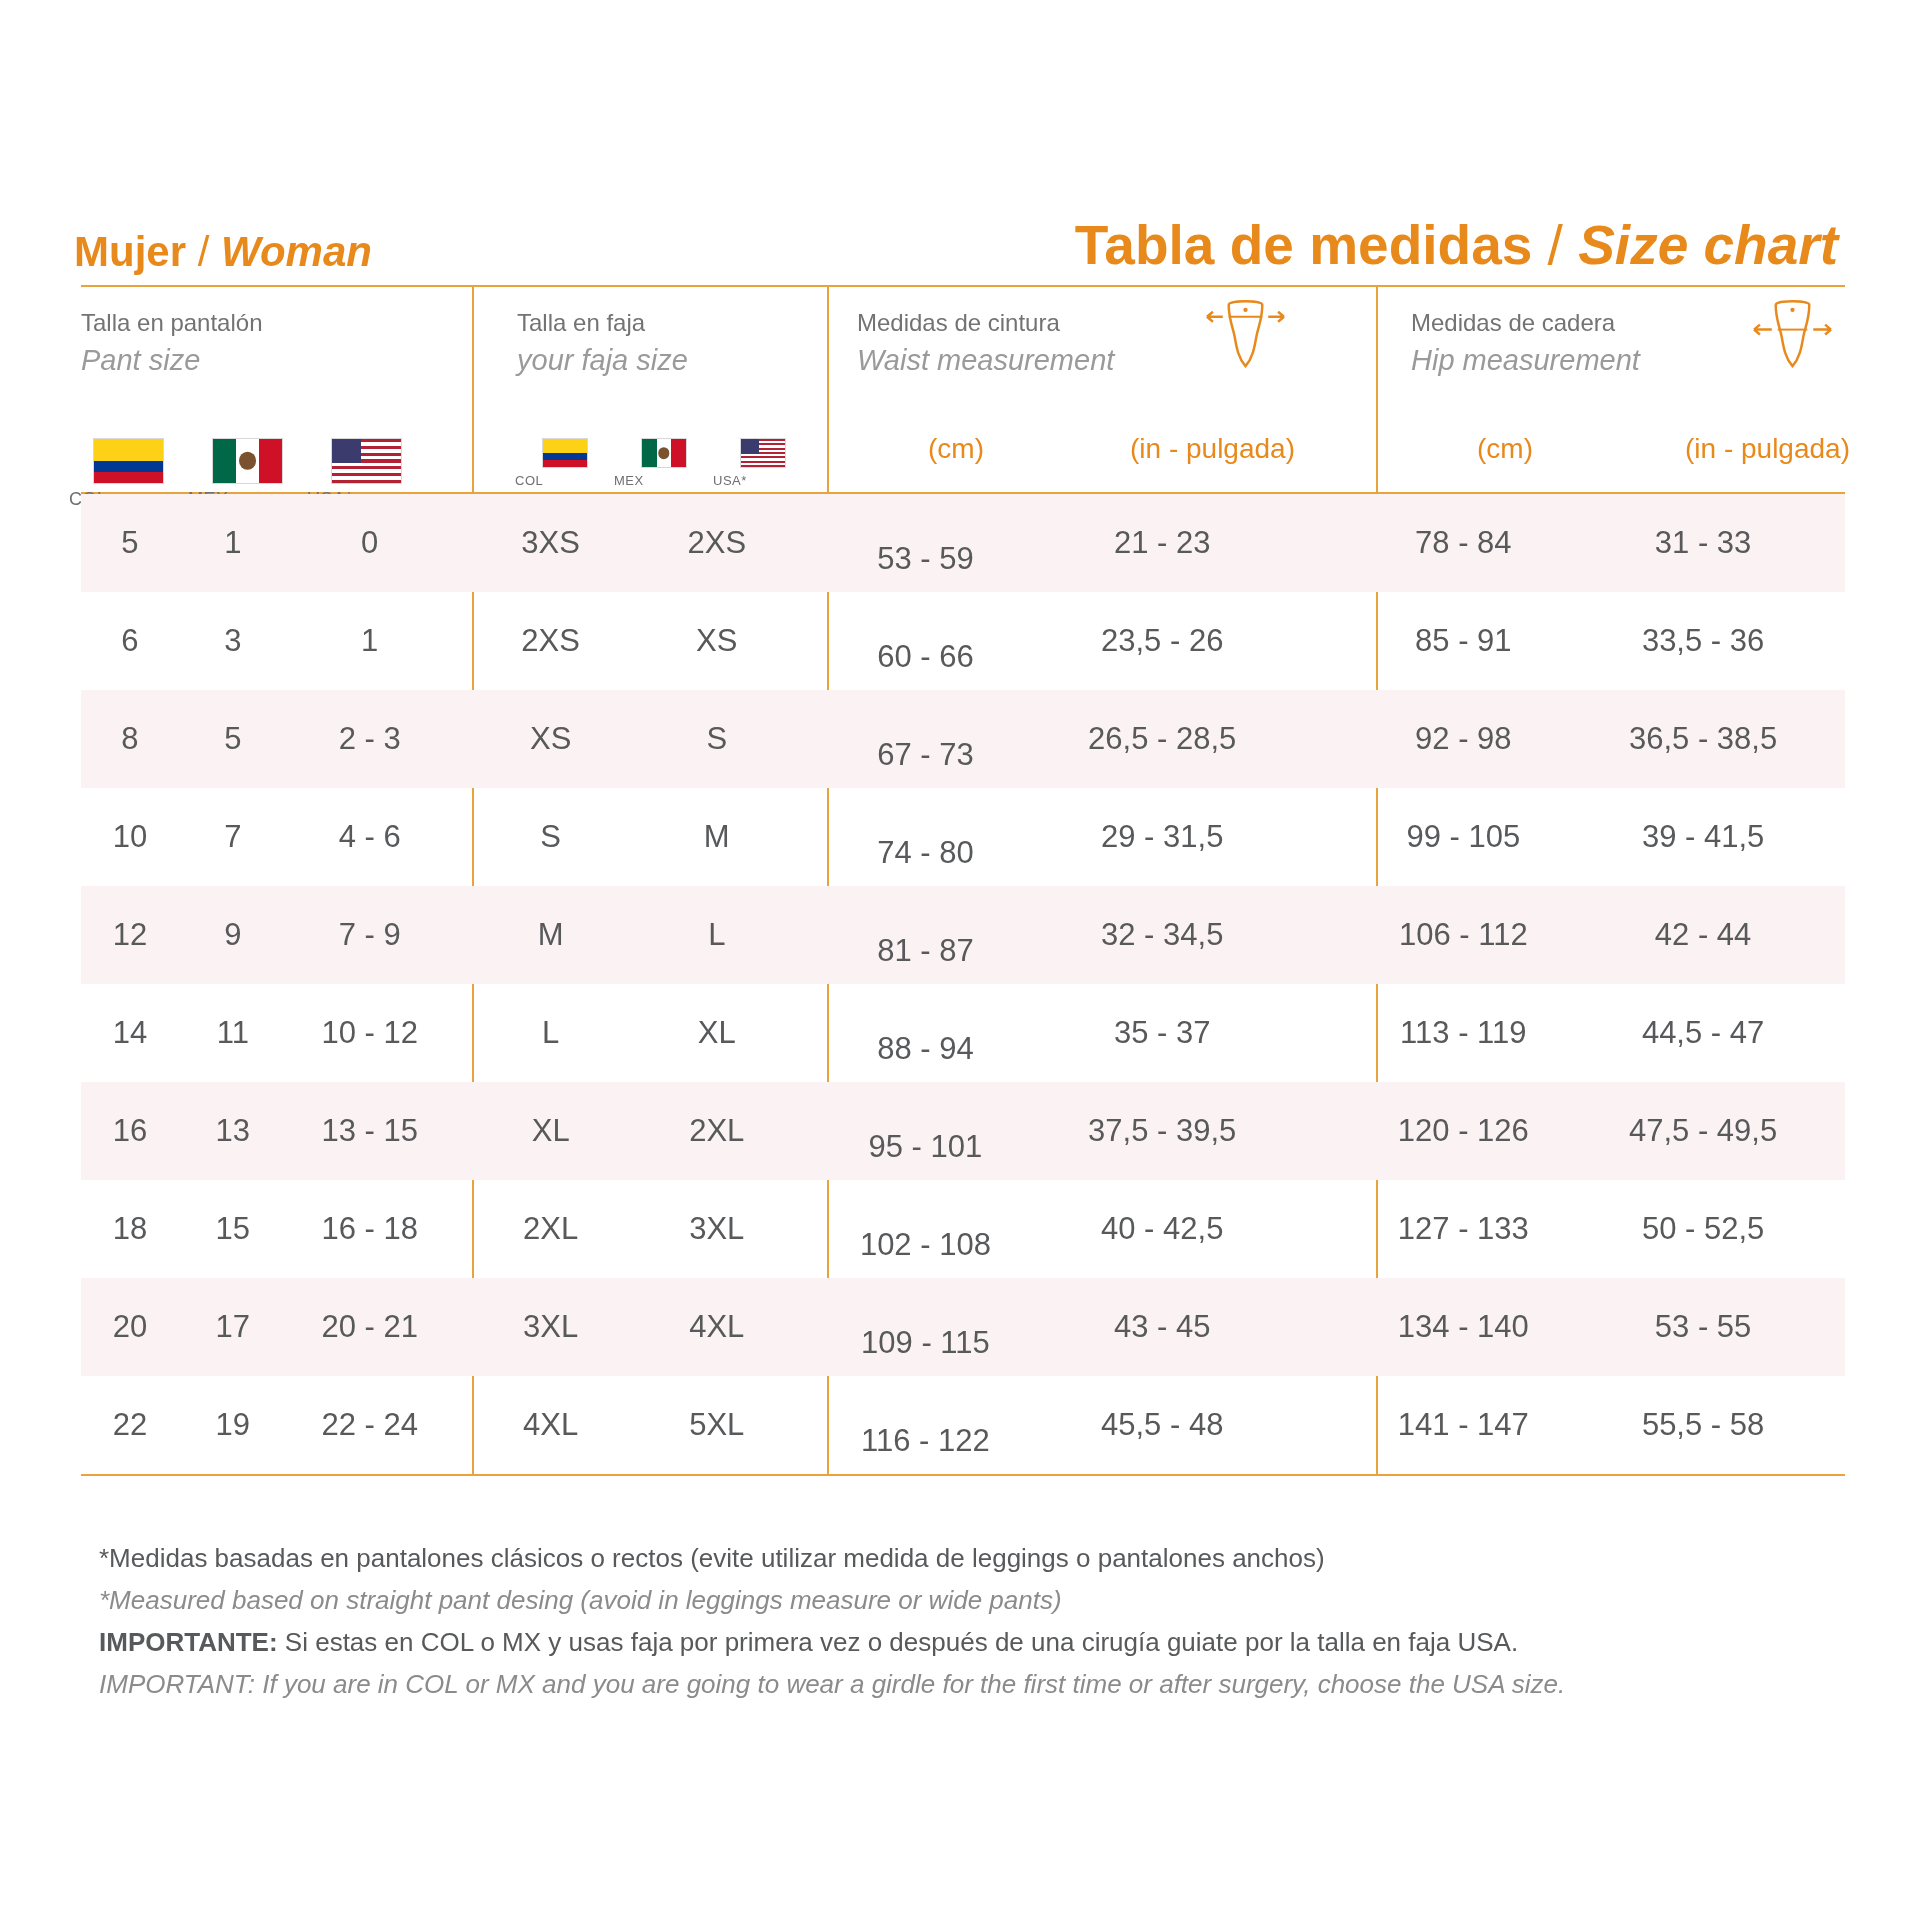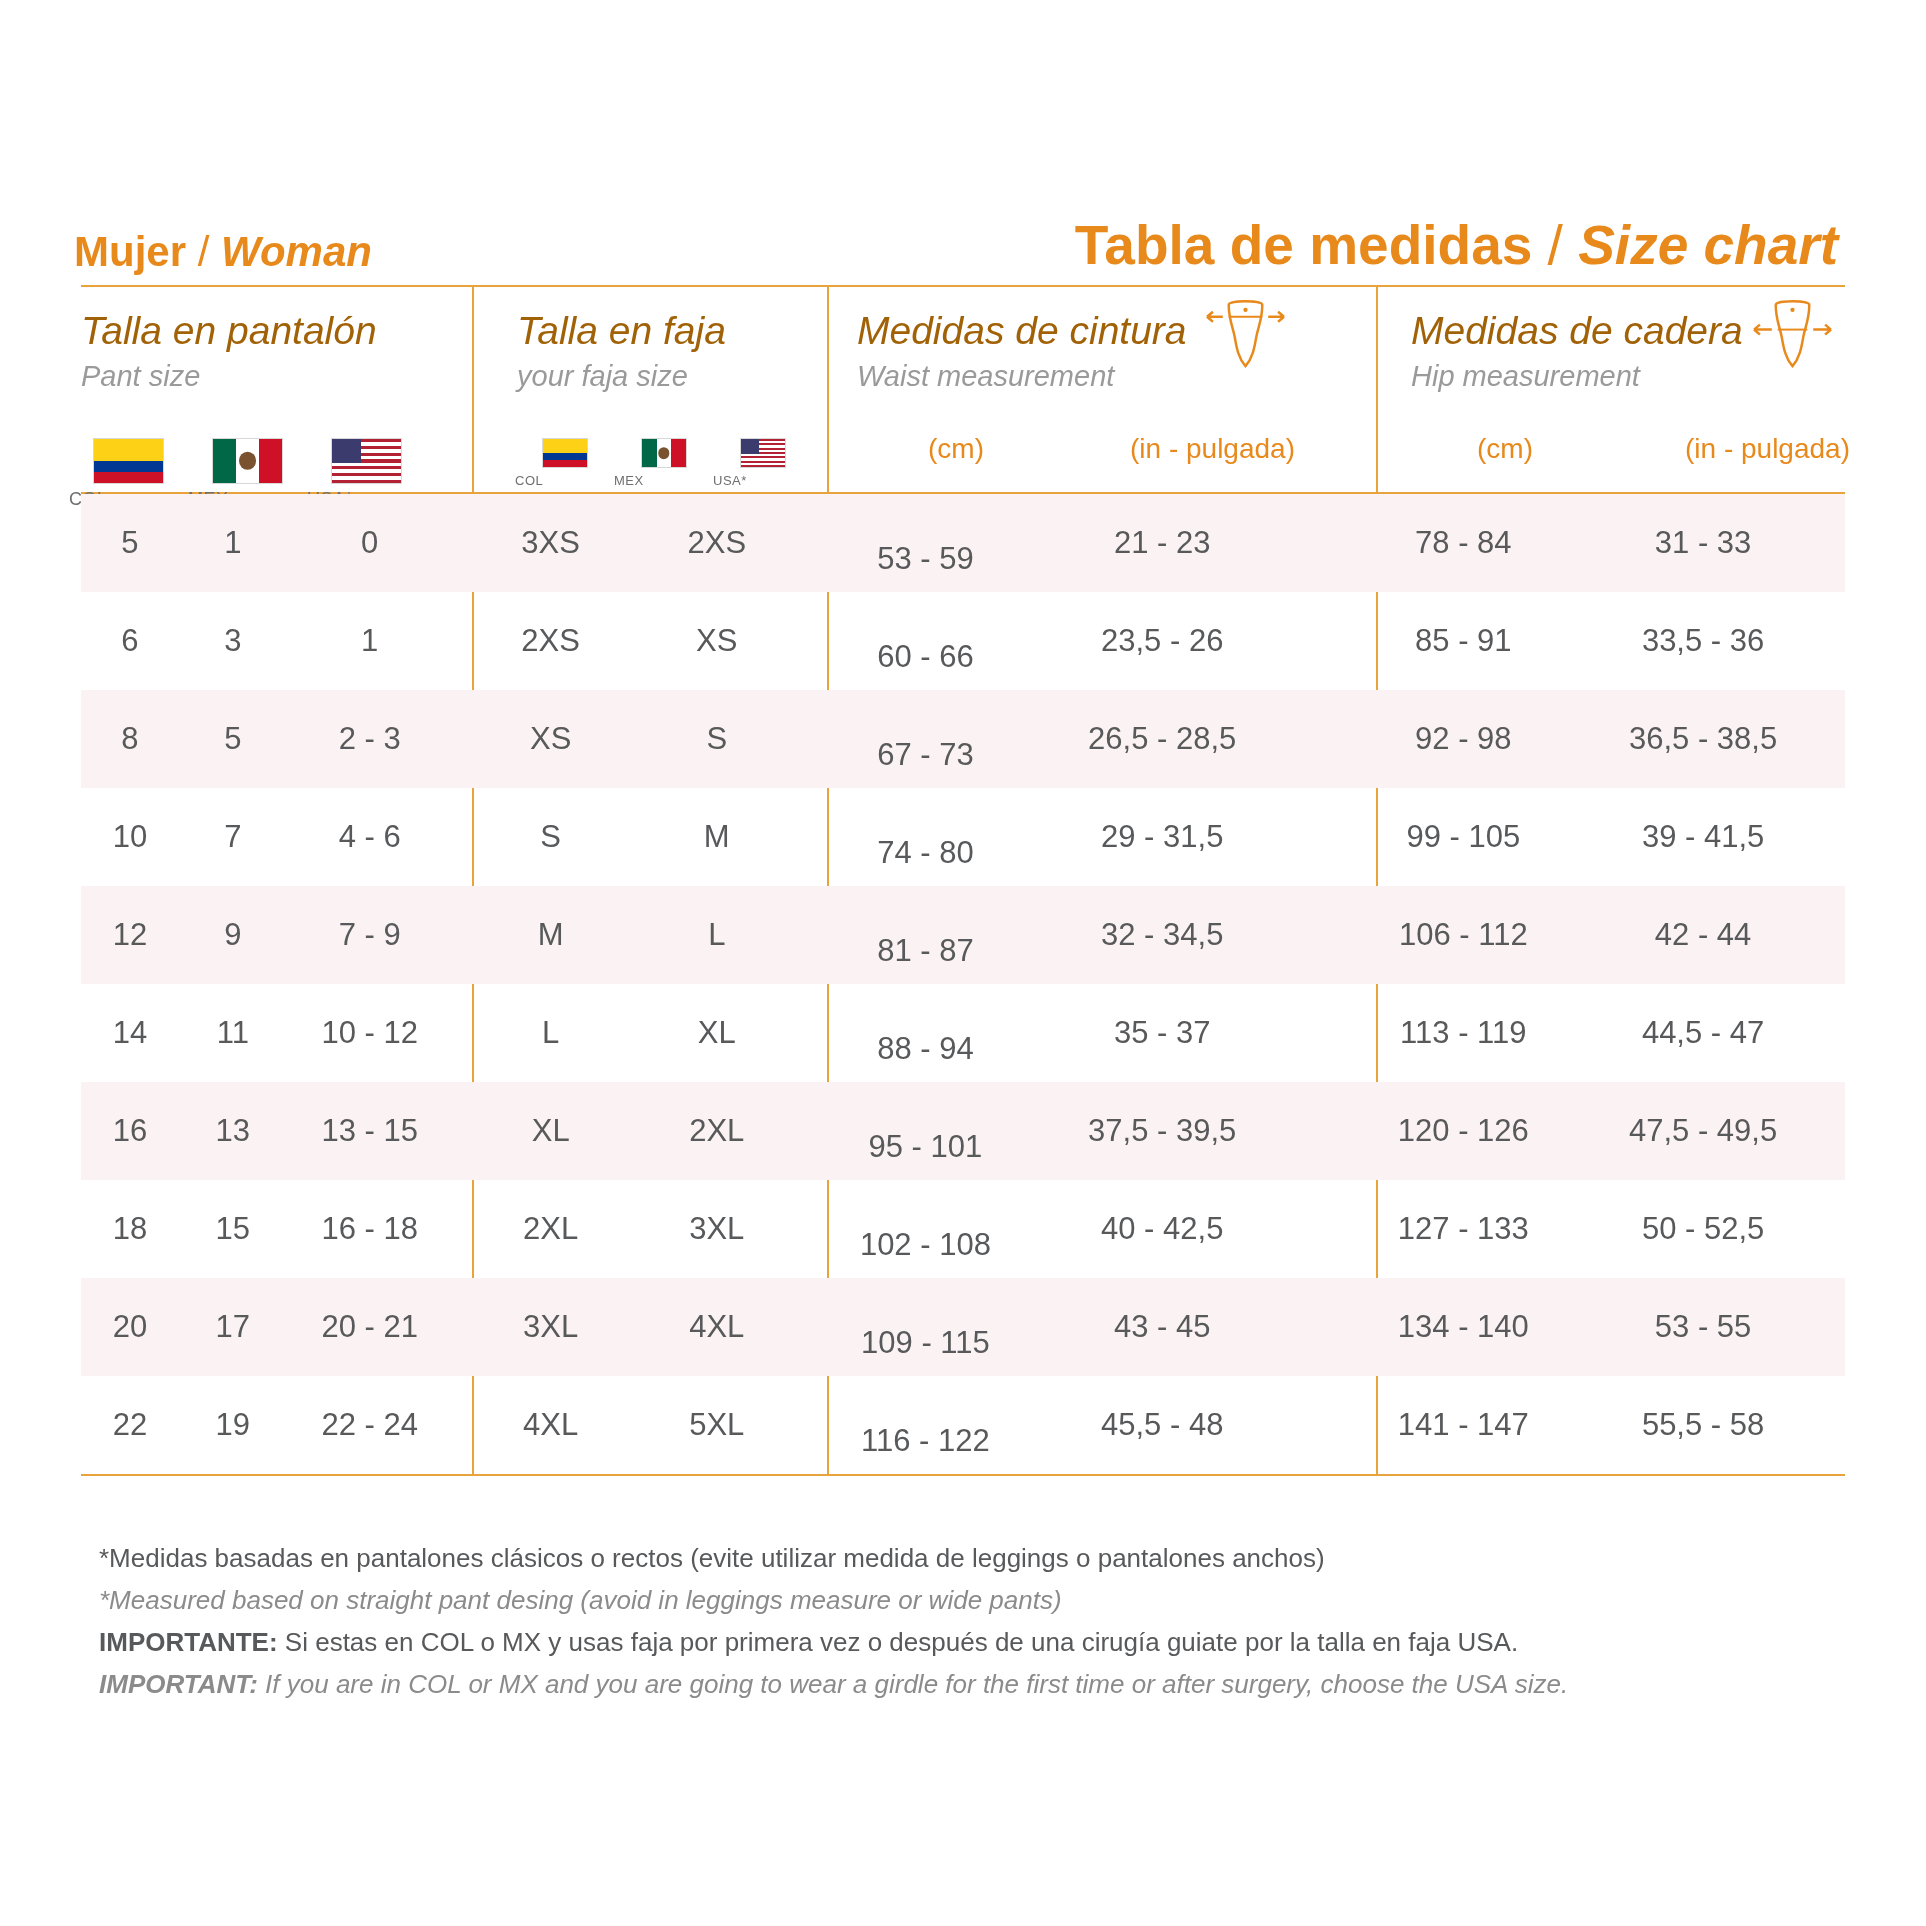--- a/index.html
+++ b/index.html
@@ -77,24 +77,23 @@
   #vline-1 { left: 472px; }
   #vline-2 { left: 827px; }
   #vline-3 { left: 1376px; }
 
   
   .colhead {
     position: absolute;
     top: 309px;
   }
   .colhead .es {
-    font-size: 39px;
-    color: #a16207;
-    white-space: nowrap;
-    font-style: italic;
+    font-size: 24px;
+    color: #737373;
+    white-space: nowrap;
   }
   .colhead .en {
     font-size: 29px;
     color: #9a9a9a;
     font-style: italic;
     white-space: nowrap;
     margin-top: 7px;
   }
   #colhead-pant { left: 81px; }
   #colhead-faja { left: 517px; }
@@ -242,21 +241,21 @@
     font-size: 26px;
     line-height: 42px;
     color: #58595b;
     white-space: nowrap;
   }
   .note.ital {
     font-style: italic;
     color: #8b8b8b;
   }
   .note .b { font-weight: bold; }
-  .note .bi { font-weight: bold; font-style: italic; }
+  .note .bi { font-weight: normal; font-style: italic; }
 </style>
 </head>
 <body>
 
 <div class="page">
 
   <div class="header">
     <div class="hdr-left">
       <span class="bold">Mujer</span><span class="sep"> / </span><span class="ital">Woman</span>
     </div>

